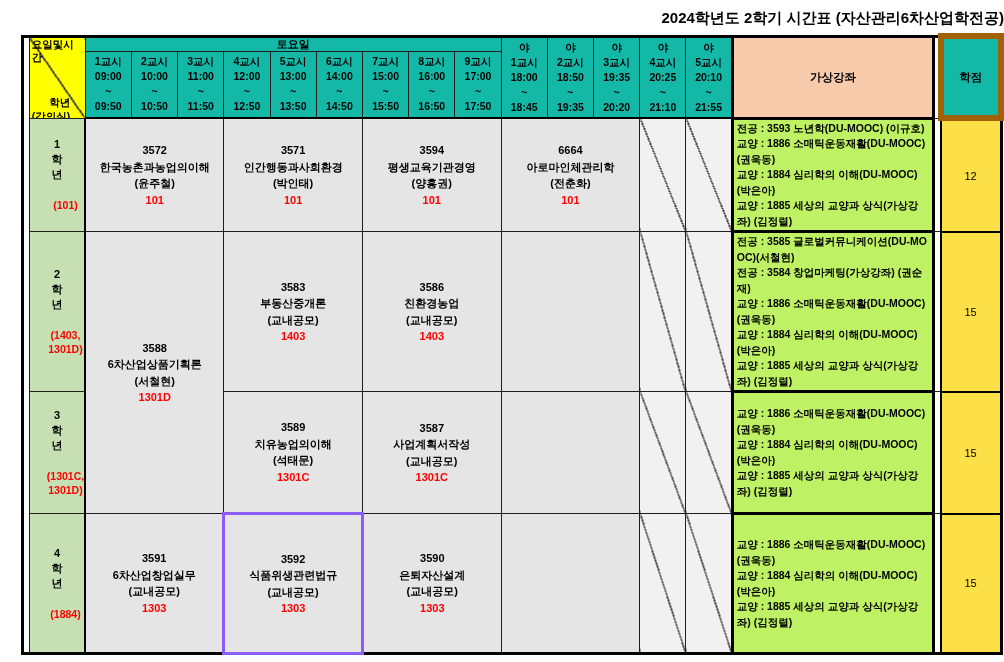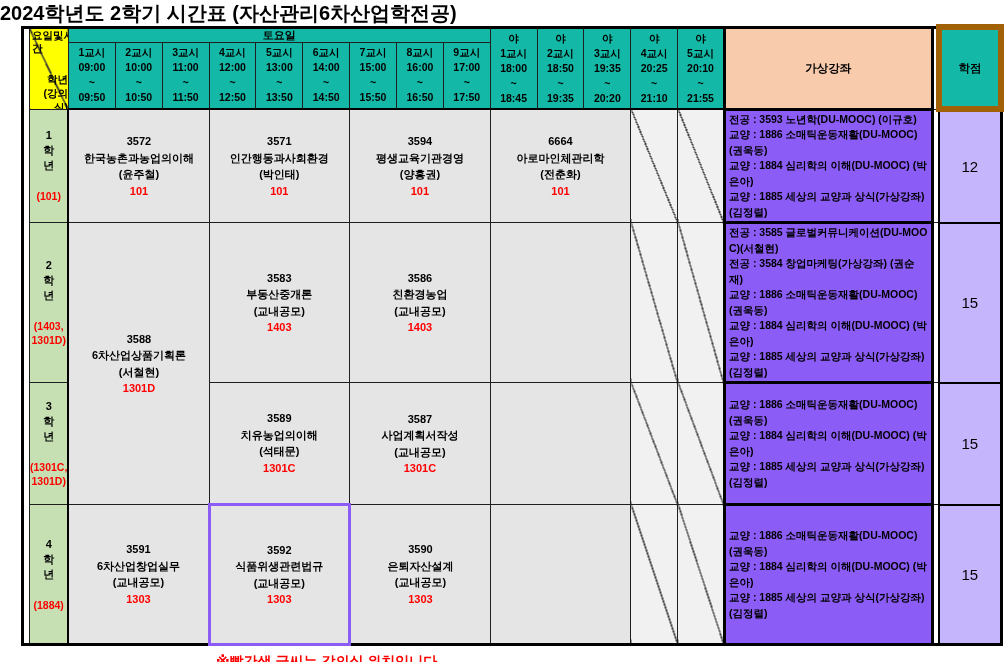--- a/index.html
+++ b/index.html
@@ -1,22 +1,22 @@
 <!DOCTYPE html>
 <html><head>
 <meta charset="utf-8">
 <style>
   html,body{margin:0;padding:0;}
   body{
     width:1004px;height:662px;overflow:hidden;background:#ffffff;
     font-family:"Liberation Sans","DejaVu Sans",sans-serif;color:#000;
   }
   .title{
-    width:1004px;text-align:left;font-size:20px;font-weight:bold;
-    height:24px;letter-spacing:0px;
+    width:1004px;text-align:right;font-size:15px;font-weight:bold;
+    padding-top:9px;height:24px;letter-spacing:0px;
   }
   table{
     border-collapse:collapse;table-layout:fixed;
     margin-left:21px;border:3px solid #000;
   }
   td{
     border:1px solid #1f1f1f;padding:0;vertical-align:middle;
     text-align:center;overflow:hidden;
   }
   .pre{white-space:pre-line;}
@@ -36,42 +36,42 @@
     font-size:10.5px;font-weight:bold;line-height:14px;
   }
   .hdr{background:#14b8a6;font-size:10.5px;font-weight:bold;line-height:15px;}
   .sat{font-size:11px;line-height:13px;border-bottom:1px solid #1f1f1f;}
   .daycell{border-bottom:2px solid #000;}
   .night{border-bottom:2px solid #000;line-height:15px;}
   .grade{
     background:#c6e0b4;border-right:2px solid #000;
     font-size:11px;font-weight:bold;line-height:15px;
   }
-  .groom{color:#ff0000;font-size:10.5px;font-weight:bold;line-height:14px;margin-top:16px;}
+  .groom{color:#ff0000;font-size:10.5px;font-weight:bold;line-height:14px;margin-top:16px;padding-left:17px;}
   .course{background:#e5e5e5;}
   .ctext{font-size:11px;font-weight:bold;line-height:16.5px;}
   .croom{color:#ff0000;font-size:11px;font-weight:bold;line-height:16px;}
   .diag{
     background-color:#f1f1f1;
     background-image:linear-gradient(to top right,
       rgba(0,0,0,0) calc(50% - 0.7px), #444 calc(50% - 0.7px),
       #444 calc(50% + 0.7px), rgba(0,0,0,0) calc(50% + 0.7px));
   }
   .vhdr{
     background:#f8cbad;border:3px solid #000;
     font-size:11.5px;font-weight:bold;
   }
   .virtual{
-    background:#8b5cf6;border:3px solid #000;text-align:left;
+    background:#bef264;border:3px solid #000;text-align:left;
     padding:1px 3px;
   }
   .ventry{font-size:10.5px;font-weight:bold;line-height:15.5px;word-break:break-all;}
   .gapc{background:#ffffff;}
   .credhdr{border:6px solid #a16207;font-size:11.5px;}
-  .cred{background:#c4b5fd;border:2px solid #000;font-size:15px;}
+  .cred{background:#fde047;border:2px solid #000;font-size:11px;}
   .thickcell{border:3px solid #8b5cf6;}
   .footnote{
     color:#ff0000;font-size:14px;font-weight:bold;
     margin:7px 0 0 216px;
   }
 </style>
 </head>
 <body>
 
 <div class="title">2024학년도 2학기 시간표 (자산관리6차산업학전공)</div>

